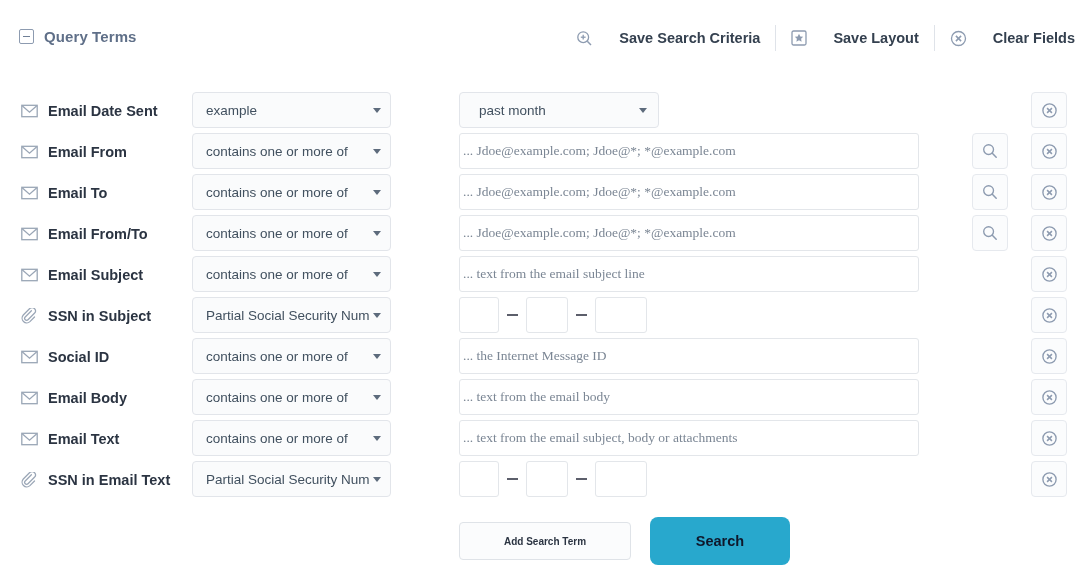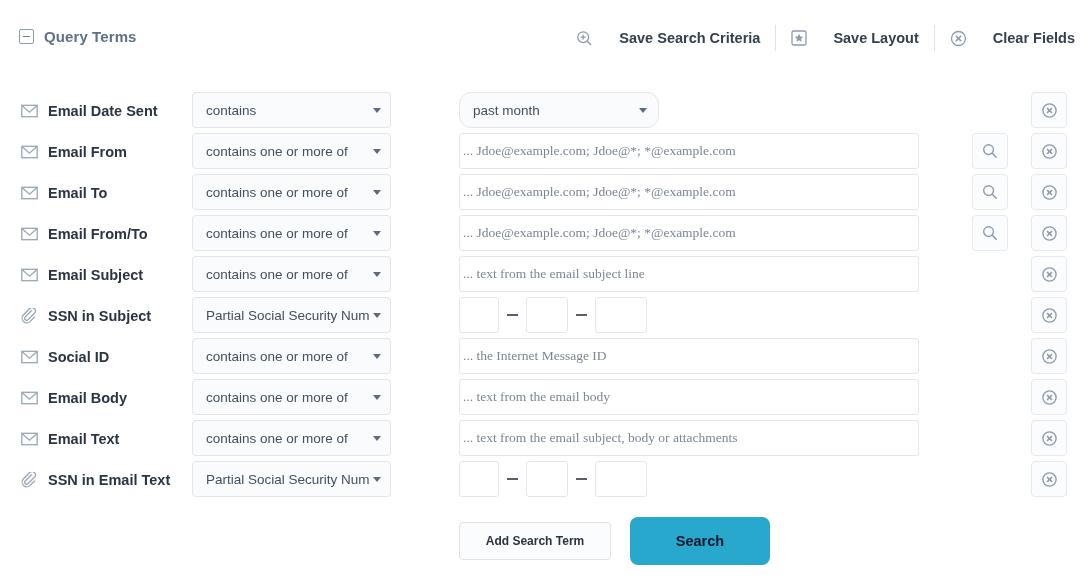--- a/index.html
+++ b/index.html
@@ -167,24 +167,24 @@
     outline: none;
   }
   .txtbox::placeholder { color: #7b8694; opacity: 1; }
 
   .relsel {
     width: 200px;
     height: 36px;
     box-sizing: border-box;
     background: #fafbfc;
     border: 1px solid #e2e5ea;
-    border-radius: 12px;
-    display: flex;
-    align-items: center;
-    padding: 0 11px 0 13px;
+    border-radius: 4px;
+    display: flex;
+    align-items: center;
+    padding: 0 11px 0 19px;
     cursor: pointer;
     justify-content: flex-end;
   }
 
   
   .ssn {
     display: flex;
     align-items: center;
     height: 36px;
   }
@@ -232,27 +232,27 @@
   
   .footer {
     position: absolute;
     left: 459px;
     top: 517px;
     display: flex;
     align-items: center;
     gap: 19px;
   }
   .btn-secondary {
-    width: 152px;
+    width: 172px;
     height: 38px;
     background: #fbfcfd;
     border: 1px solid #dfe3e8;
     border-radius: 4px;
     font-family: "Liberation Sans", sans-serif;
-    font-size: 12px;
+    font-size: 10px;
     font-weight: bold;
     color: #2b3442;
     cursor: pointer;
   }
   .btn-primary {
     width: 140px;
     height: 48px;
     background: #28a8cd;
     border: none;
     border-radius: 8px;
@@ -314,21 +314,21 @@
 <div class="rows" id="rows">
     <div class="row">
       <div class="lbl">
         <svg width="17" height="14" viewBox="0 0 17 14">
           <rect x="0.8" y="1.3" width="15.4" height="11.4" fill="none" stroke="#9aa6b6" stroke-width="1.3"></rect>
           <polyline points="1.2,1.8 8.5,8.2 15.8,1.8" fill="none" stroke="#9aa6b6" stroke-width="1.3"></polyline>
         </svg>
         <span class="lbl-txt">Email Date Sent</span>
       </div>
       <div class="op">
-        <span class="op-txt">contains</span>
+        <span class="op-txt">example</span>
         <span class="caret"></span>
       </div>
       <div class="val">
         <div class="relsel">
           <span class="op-txt">past month</span>
           <span class="caret"></span>
         </div>
       </div>
       <div class="iconbtn remove">
         <svg width="17" height="17" viewBox="0 0 17 17">

